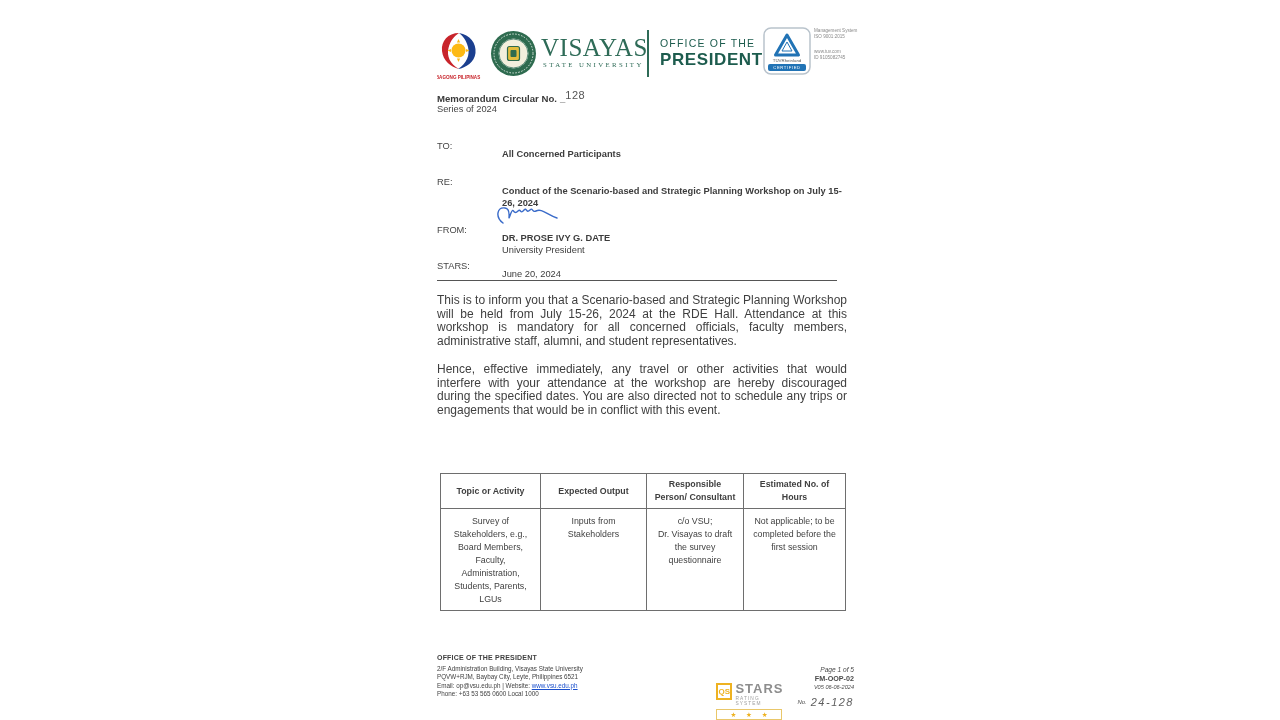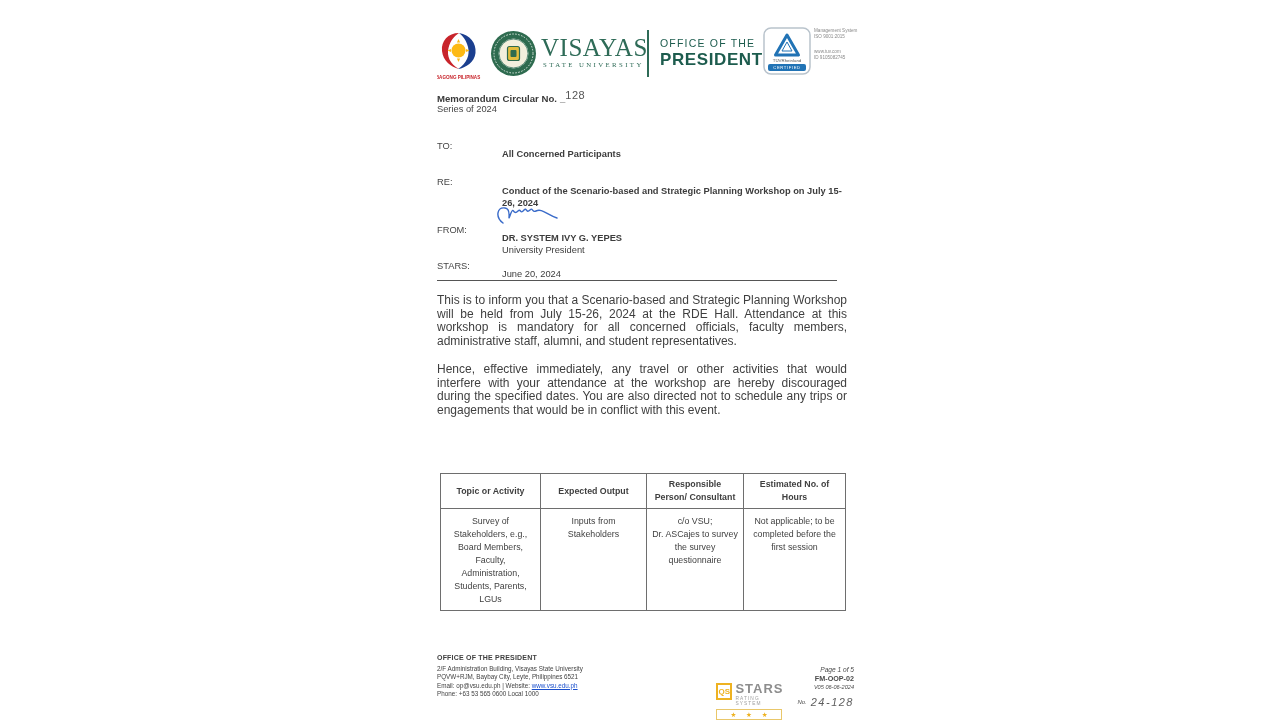--- a/index.html
+++ b/index.html
@@ -154,21 +154,21 @@
 
     <div class="sig">
       <svg width="82" height="28" viewBox="0 0 82 28">
         <path d="M8 24 C0 18 2 8 10 9 C18 10 11 27 16 14 C19 7 18 17 23 12 C26 9 25 16 29 11 C32 8 31 15 35 11 C38 8 37 14 41 12 C47 9 52 16 62 19" fill="none" stroke="#3a6bc9" stroke-width="1.4" stroke-linecap="round"></path>
       </svg>
     </div>
 
     <div class="field f-from">
       <span class="lbl">FROM:</span>
       <span class="val">
-        <span class="nm" style="display:block">DR. SYSTEM IVY G. YEPES</span>
+        <span class="nm" style="display:block">DR. PROSE IVY G. DATE</span>
         <span class="ttl" style="display:block">University President</span>
       </span>
     </div>
 
     <div class="field f-date">
       <span class="lbl">STARS:</span>
       <span class="val">June 20, 2024</span>
     </div>
 
     <div class="hr-rule"></div>
@@ -183,21 +183,21 @@
           <th class="c2">Expected Output</th>
           <th class="c3">Responsible Person/ Consultant</th>
           <th class="c4">Estimated No. of Hours</th>
         </tr>
       </thead>
       <tbody>
         <tr>
           <td>Survey of Stakeholders, e.g., Board Members, Faculty, Administration, Students, Parents, LGUs</td>
           <td>Inputs from Stakeholders</td>
           <td>c/o VSU;
-Dr. ASCajes to survey the survey questionnaire</td>
+Dr. Visayas to draft the survey questionnaire</td>
           <td>Not applicable; to be completed before the first session</td>
         </tr>
       </tbody>
     </table>
 
     <div class="foot-left">
       <div class="fl-title">OFFICE OF THE PRESIDENT</div>
       <div>2/F Administration Building, Visayas State University</div>
       <div>PQVW+RJM, Baybay City, Leyte, Philippines 6521</div>
       <div><span>Email: op@vsu.edu.ph | Website: </span><span class="foot-link">www.vsu.edu.ph</span></div>

